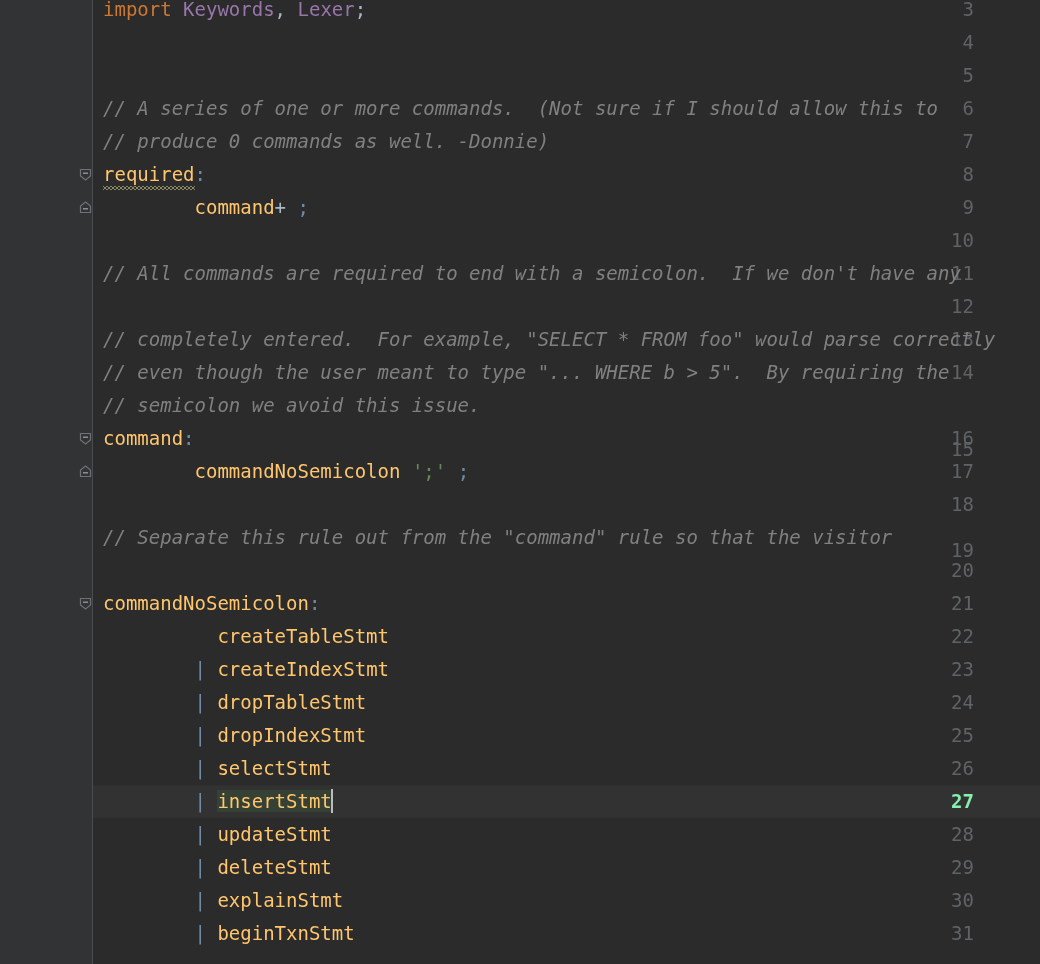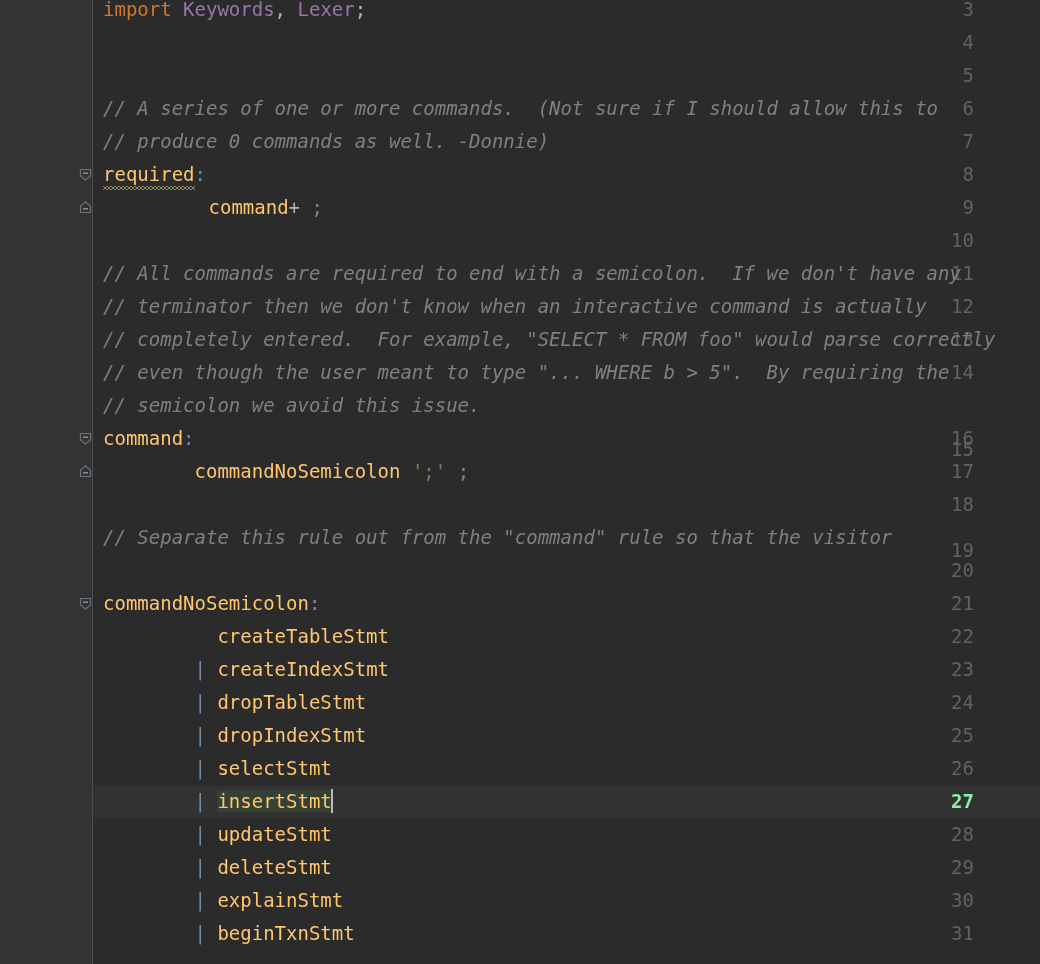--- a/index.html
+++ b/index.html
@@ -232,24 +232,23 @@
       </div>
     </div>
 
   <div id="code">
       <div class="row" style="position: absolute; left: 10px; top: -7px;"><span class="t-kw">import</span><span class="t-plain"> </span><span class="t-ident">Keywords</span><span class="t-punct">,</span><span class="t-plain"> </span><span class="t-ident">Lexer</span><span class="t-punct">;</span></div>
       <div class="row" style="position: absolute; left: 10px; top: 26px;"></div>
       <div class="row" style="position: absolute; left: 10px; top: 59px;"></div>
       <div class="row" style="position: absolute; left: 10px; top: 92px;"><span class="t-comment">// A series of one or more commands.  (Not sure if I should allow this to</span></div>
       <div class="row" style="position: absolute; left: 10px; top: 125px;"><span class="t-comment">// produce 0 commands as well. -Donnie)</span></div>
       <div class="row" style="position: absolute; left: 10px; top: 158px;"><span class="t-rule squiggle">required</span><span class="t-colon">:</span></div>
-      <div class="row" style="position: absolute; left: 24px; top: 191px; text-align: right;"><span class="t-plain">        </span><span class="t-ref">command</span><span class="t-plain">+ </span><span class="t-semi">;</span></div>
+      <div class="row" style="position: absolute; left: 10px; top: 191px; text-align: right;"><span class="t-plain">        </span><span class="t-ref">command</span><span class="t-plain">+ </span><span class="t-semi">;</span></div>
       <div class="row" style="position: absolute; left: 10px; top: 224px;"></div>
       <div class="row" style="position: absolute; left: 10px; top: 257px;"><span class="t-comment">// All commands are required to end with a semicolon.  If we don't have any</span></div>
-      <div class="row" style="position: absolute; left: 10px; top: 290px;"><span class="t-comment">// terminator then we don't know when an interactive command is actually</span></div>
       <div class="row" style="position: absolute; left: 10px; top: 323px;"><span class="t-comment">// completely entered.  For example, "SELECT * FROM foo" would parse correctly</span></div>
       <div class="row" style="position: absolute; left: 10px; top: 356px;"><span class="t-comment">// even though the user meant to type "... WHERE b &gt; 5".  By requiring the</span></div>
       <div class="row" style="position: absolute; left: 10px; top: 389px;"><span class="t-comment">// semicolon we avoid this issue.</span></div>
       <div class="row" style="position: absolute; left: 10px; top: 422px;"><span class="t-rule">command</span><span class="t-colon">:</span></div>
       <div class="row" style="position: absolute; left: 10px; top: 455px;"><span class="t-plain">        </span><span class="t-ref">commandNoSemicolon</span><span class="t-plain"> </span><span class="t-string">';'</span><span class="t-plain"> </span><span class="t-semi">;</span></div>
       <div class="row" style="position: absolute; left: 10px; top: 488px;"></div>
       <div class="row" style="position: absolute; left: 10px; top: 521px;"><span class="t-comment">// Separate this rule out from the "command" rule so that the visitor</span></div>
       <div class="row" style="position: absolute; left: 10px; top: 587px;"><span class="t-rule">commandNoSemicolon</span><span class="t-colon">:</span></div>
       <div class="row" style="position: absolute; left: 10px; top: 620px;"><span class="t-plain">          </span><span class="t-ref">createTableStmt</span></div>
       <div class="row" style="position: absolute; left: 10px; top: 653px;"><span class="t-plain">        </span><span class="t-pipe">|</span><span class="t-plain"> </span><span class="t-ref">createIndexStmt</span></div>

